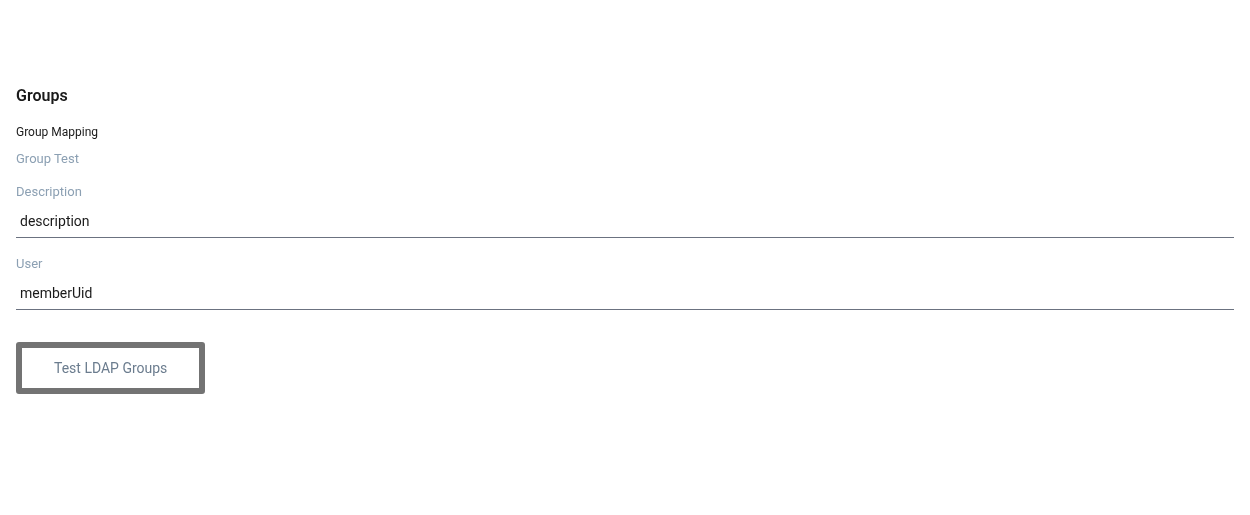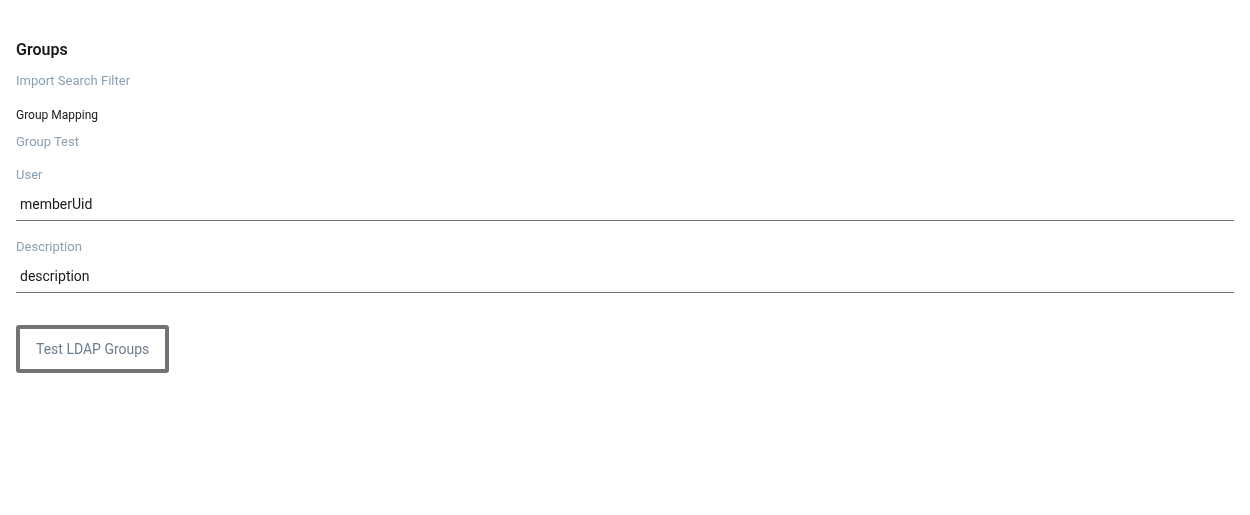--- a/index.html
+++ b/index.html
@@ -11,20 +11,21 @@
       font-family: -apple-system, BlinkMacSystemFont, "Segoe UI", Roboto, "Helvetica Neue", Arial, sans-serif;
       background: #ffffff;
       padding: 40px 16px 16px 16px;
       width: 1250px;
     }
     .section-header {
       font-size: 16px;
       font-weight: 600;
       color: #1a1a1a;
       margin-bottom: 14px;
+      margin-top: 46px;
     }
     .subsection-header {
       font-size: 12px;
       font-weight: 400;
       color: #1a1a1a;
       margin-bottom: 12px;
       margin-top: 20px;
     }
     .field-group {
       margin-bottom: 18px;
@@ -42,49 +43,48 @@
       font-size: 14px;
       color: #1a1a1a;
       padding: 6px 4px 8px 4px;
       background: transparent;
       outline: none;
       font-family: inherit;
     }
     .test-button {
       margin-top: 14px;
       background: #ffffff;
-      border: 4px solid #737373;
+      border: 6px solid #737373;
       border-radius: 3px;
-      padding: 12px 16px;
+      padding: 12px 32px;
       font-size: 14px;
       color: #6b7c8e;
       cursor: pointer;
       font-family: inherit;
     }
   </style>
 </head>
 <body>
 
 <div>
   <h2 class="section-header">Groups</h2>
 
   <div class="field-group">
-    <label class="field-label">Import Search Filter</label>
   </div>
 
   <h3 class="subsection-header">Group Mapping</h3>
 
   <div class="field-group">
     <label class="field-label">Group Test</label>
   </div>
 
   <div class="field-group">
-    <label class="field-label">User</label>
-    <input type="text" class="field-input" value="memberUid" style="">
+    <label class="field-label">Description</label>
+    <input type="text" class="field-input" value="description" style="">
   </div>
 
   <div class="field-group">
-    <label class="field-label">Description</label>
-    <input type="text" class="field-input" value="description" style="">
+    <label class="field-label">User</label>
+    <input type="text" class="field-input" value="memberUid" style="">
   </div>
 
   <button class="test-button">Test LDAP Groups</button>
 </div>
 
 </body></html>

